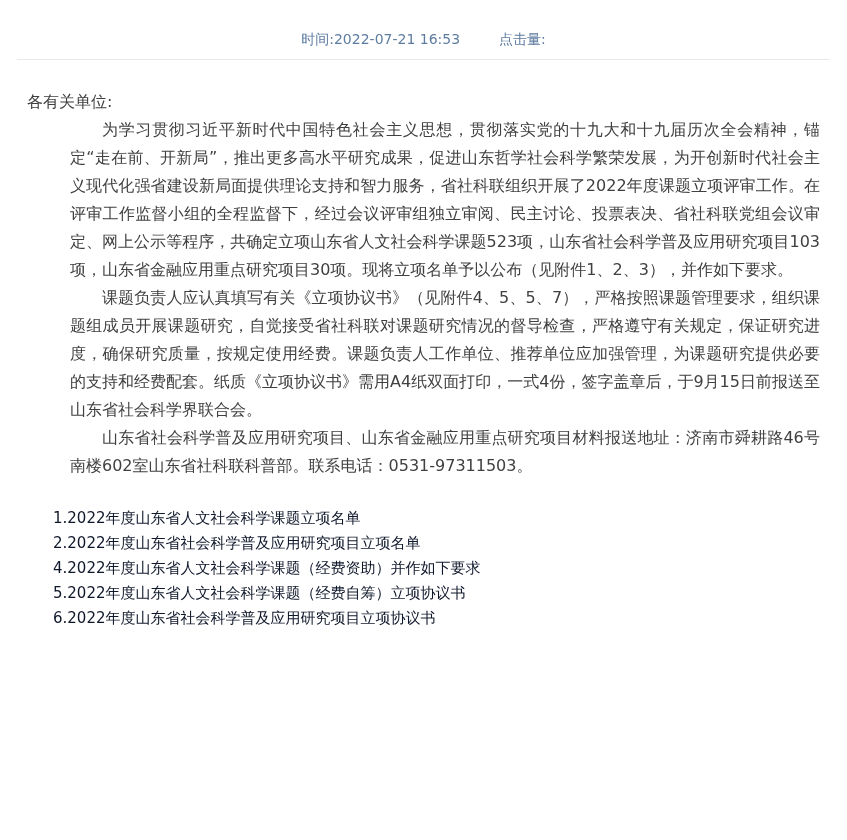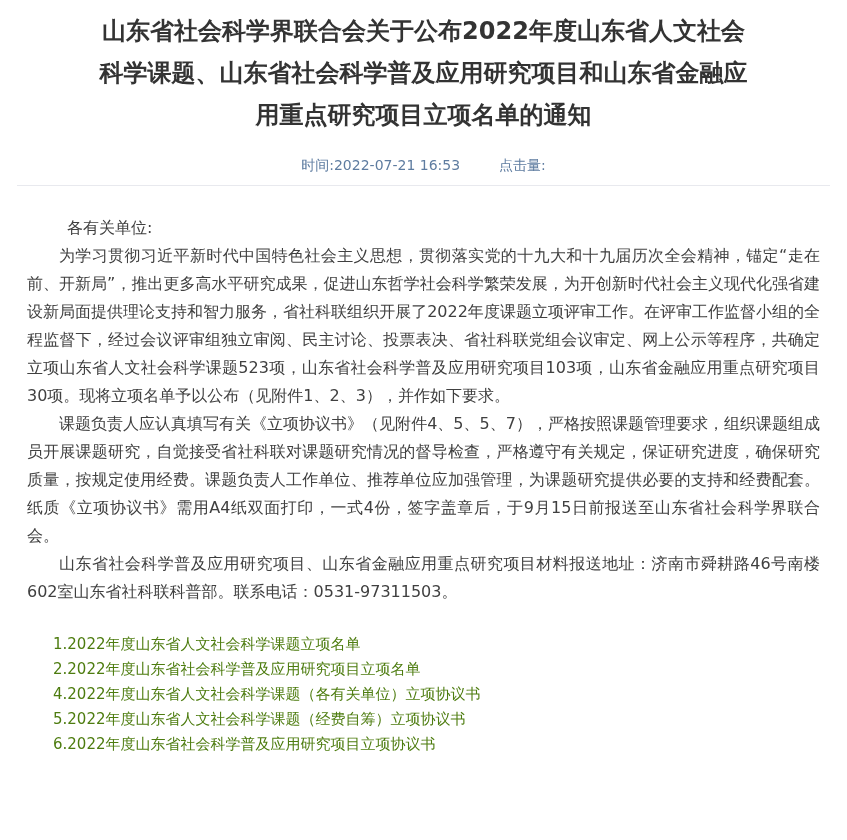--- a/index.html
+++ b/index.html
@@ -37,59 +37,56 @@
     margin: 10px -10px 0 -10px;
     height: 0;
   }
   .article-body {
     margin-top: 28px;
     font-size: 16px;
     line-height: 28px;
     color: #404040;
     text-align: justify;
   }
-  .article-body p.salutation { text-indent: 0; margin-left: 40px; }
-  .article-body p.para { text-indent: 2em; }
+  .article-body p.salutation { text-indent: 0; }
+  .article-body p.para { text-indent: 2em; margin-left: 43px; }
   .attachments {
     margin-top: 26px;
     padding-left: 26px;
     font-size: 15px;
     line-height: 25px;
     color: #404040;
     text-align: left;
   }
-  .attachments .attachment-item { display: block; color: #4d7c0f; text-decoration: none; cursor: pointer; }
+  .attachments .attachment-item { display: block; color: #0f172a; text-decoration: none; cursor: pointer; }
 </style>
 </head>
 <body>
 
 <div class="page">
 
   <header>
-    <h1 class="article-title">山东省社会科学界联合会关于公布2022年度山东省人文社会
-科学课题、山东省社会科学普及应用研究项目和山东省金融应
-用重点研究项目立项名单的通知</h1>
     <div class="article-meta">
       <span class="meta-item">时间:2022-07-21 16:53</span>
       <span class="meta-gap"></span>
       <span class="meta-item">点击量:</span>
     </div>
   </header>
 
   <hr class="divider">
 
   <main class="article-body">
     <p class="salutation">各有关单位:</p>
     <p class="para">为学习贯彻习近平新时代中国特色社会主义思想，贯彻落实党的十九大和十九届历次全会精神，锚定“走在前、开新局”，推出更多高水平研究成果，促进山东哲学社会科学繁荣发展，为开创新时代社会主义现代化强省建设新局面提供理论支持和智力服务，省社科联组织开展了2022年度课题立项评审工作。在评审工作监督小组的全程监督下，经过会议评审组独立审阅、民主讨论、投票表决、省社科联党组会议审定、网上公示等程序，共确定立项山东省人文社会科学课题523项，山东省社会科学普及应用研究项目103项，山东省金融应用重点研究项目30项。现将立项名单予以公布（见附件1、2、3），并作如下要求。</p>
     <p class="para">课题负责人应认真填写有关《立项协议书》（见附件4、5、5、7），严格按照课题管理要求，组织课题组成员开展课题研究，自觉接受省社科联对课题研究情况的督导检查，严格遵守有关规定，保证研究进度，确保研究质量，按规定使用经费。课题负责人工作单位、推荐单位应加强管理，为课题研究提供必要的支持和经费配套。纸质《立项协议书》需用A4纸双面打印，一式4份，签字盖章后，于9月15日前报送至山东省社会科学界联合会。</p>
     <p class="para">山东省社会科学普及应用研究项目、山东省金融应用重点研究项目材料报送地址：济南市舜耕路46号南楼602室山东省社科联科普部。联系电话：0531-97311503。</p>
 
     <div class="attachments">
       <a class="attachment-item">1.2022年度山东省人文社会科学课题立项名单</a>
       <a class="attachment-item">2.2022年度山东省社会科学普及应用研究项目立项名单</a>
-      <a class="attachment-item">4.2022年度山东省人文社会科学课题（各有关单位）立项协议书</a>
+      <a class="attachment-item">4.2022年度山东省人文社会科学课题（经费资助）并作如下要求</a>
       <a class="attachment-item">5.2022年度山东省人文社会科学课题（经费自筹）立项协议书</a>
       <a class="attachment-item">6.2022年度山东省社会科学普及应用研究项目立项协议书</a>
 
     </div>
   </main>
 
 </div>
 
 </body></html>

